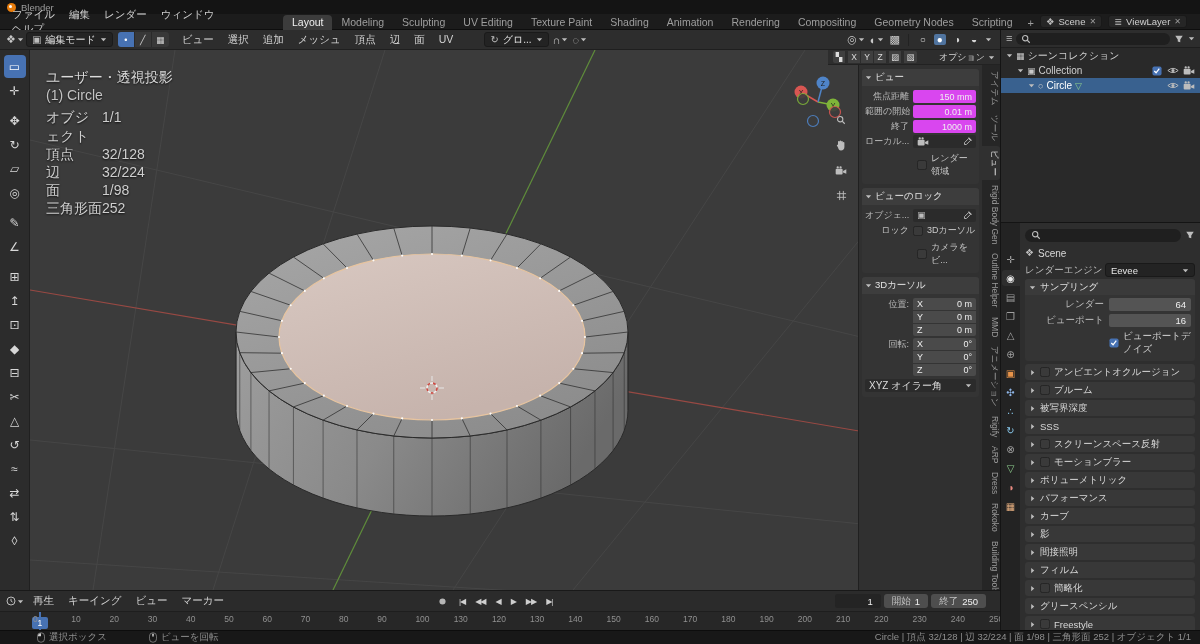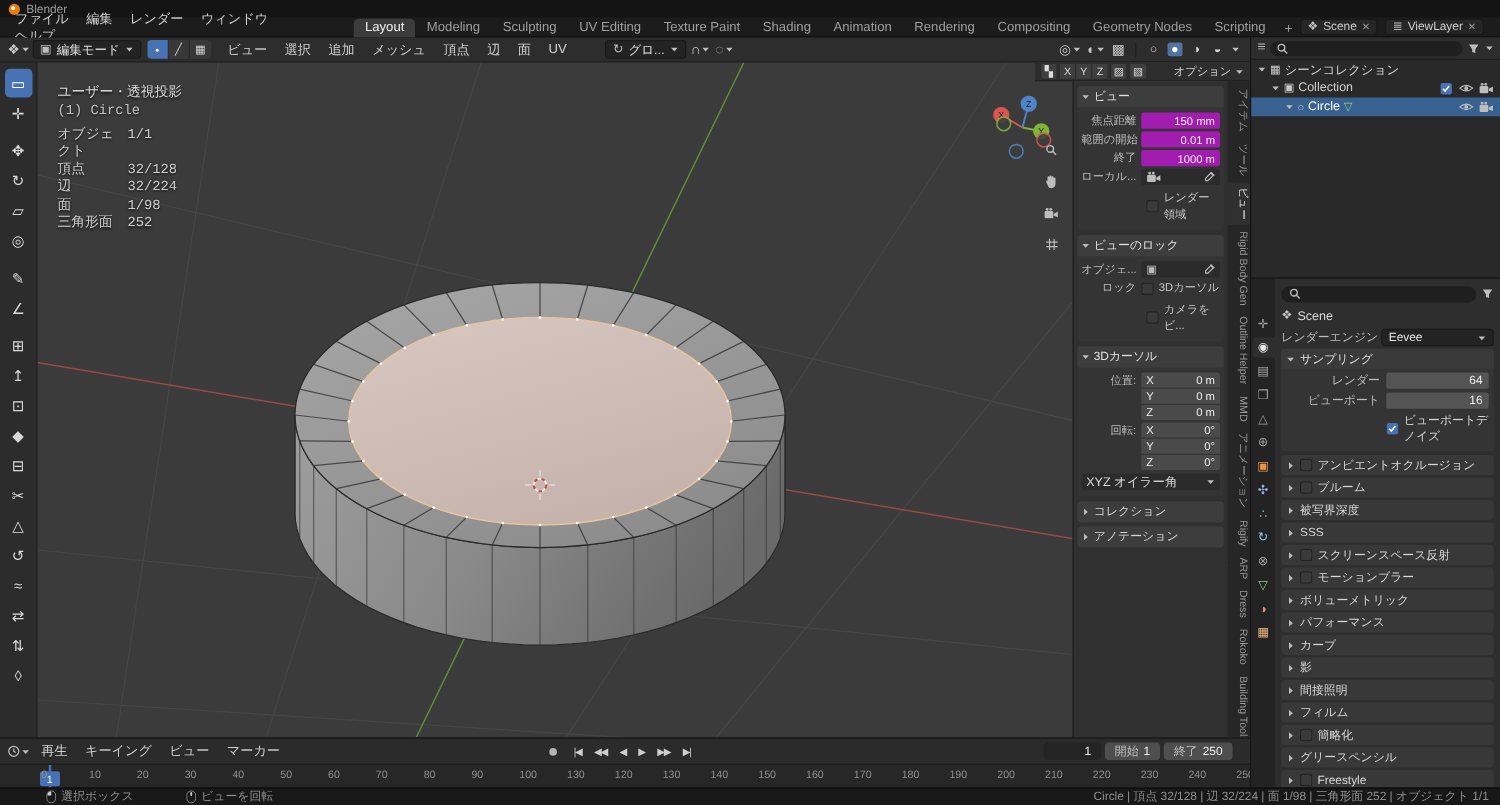--- a/index.html
+++ b/index.html
@@ -39,21 +39,21 @@
   .vdiv{width:1px;height:12px;background:#222;margin:0 3px;}
 
   
   #toolbar{position:absolute;left:0;top:50px;width:30px;height:540px;background:#2c2c2c;border-right:1px solid #202020;padding-top:4px;}
   .tool{width:22px;height:23px;margin:1px auto;display:flex;align-items:center;justify-content:center;border-radius:4px;color:#d8d8d8;font-size:12px;}
   .tool.active{background:#4772b3;color:#fff;}
 
   
   #scene-area{position:absolute;left:30px;top:50px;width:970px;height:540px;background:#3b3b3b;overflow:hidden;}
   #scene{position:absolute;left:0;top:0;}
-  #ov{position:absolute;left:16px;top:18px;font-size:11px;color:#dadada;text-shadow:0 1px 2px rgba(0,0,0,.75);line-height:1.3;font-family:Liberation Mono, monospace;}
+  #ov{position:absolute;left:16px;top:18px;font-size:14px;color:#dadada;text-shadow:0 1px 2px rgba(0,0,0,.75);line-height:1.3;}
   #ov .sub{color:#c4c4c4;margin-bottom:4px;}
   .ov-row{display:flex;}
   .ov-l{width:56px;color:#cfcfcf;}
   .ov-v{color:#cfcfcf;}
   #side-tools{position:absolute;right:151px;top:62px;display:flex;flex-direction:column;gap:9px;align-items:center;color:#c5c5c5;}
   #side-tools .icon{width:16px;height:16px;}
 
   
   #tool-settings{position:absolute;top:0;right:0;width:172px;height:15px;background:#2d2d2d;border-bottom:1px solid #222;display:flex;align-items:center;gap:2px;padding:0 5px;font-size:9px;color:#d5d5d5;}
   .seg{width:13px;height:12px;background:#3f3f3f;display:flex;align-items:center;justify-content:center;font-size:8.5px;color:#ddd;border-right:1px solid #2c2c2c;}
@@ -64,21 +64,21 @@
   #npanel-main{width:124px;background:#303030;border-left:1px solid #202020;padding:2px 2px;font-size:9.5px;overflow:hidden;}
   #npanel-tabs{width:18px;background:#262626;display:flex;flex-direction:column;padding-top:2px;overflow:hidden;}
   .ntab{writing-mode:vertical-rl;text-orientation:sideways;font-size:8.5px;color:#9a9a9a;padding:4px 1px;margin-bottom:1px;border-radius:0 3px 3px 0;line-height:1.1;white-space:nowrap;}
   .ntab.active{background:#303030;color:#e5e5e5;}
   .np-sec{background:#343434;border-radius:3px;margin:2px 1px 4px;}
   .np-sec-h{display:flex;align-items:center;gap:3px;padding:2px 3px;font-size:9.5px;color:#e2e2e2;background:#3d3d3d;border-radius:3px 3px 0 0;}
   .np-sec-b{padding:2px 3px 4px;}
   .np-collapsed{display:flex;align-items:center;gap:3px;background:#3d3d3d;border-radius:3px;margin:2px 1px 3px;padding:2px 3px;color:#d5d5d5;font-size:9.5px;}
   .prow{display:flex;align-items:center;margin:2px 0;height:13px;}
   .plabel{flex:0 0 48px;text-align:right;padding-right:4px;color:#bcbcbc;font-size:9px;white-space:nowrap;overflow:hidden;}
-  .pfield{flex:1;background:#a21caf;border-radius:2px;height:13px;display:flex;align-items:center;justify-content:flex-end;padding:0 4px;color:#f0f0f0;font-size:9px;}
+  .pfield{flex:1;background:#d946ef;border-radius:2px;height:13px;display:flex;align-items:center;justify-content:flex-end;padding:0 4px;color:#f0f0f0;font-size:9px;}
   .pfield.dark{background:#2b2b2b;justify-content:flex-start;gap:3px;color:#c9c9c9;}
   .pfield .grow{flex:1;}
   .cbrow{display:flex;align-items:center;gap:4px;margin:4px 0 2px 52px;font-size:9px;color:#c9c9c9;}
   .axiswrap{flex:1;}
   .axisfield{display:flex;justify-content:space-between;align-items:center;background:#4a4a4a;height:12px;margin-bottom:1px;padding:0 4px;font-size:9px;color:#eee;}
   .axisfield.first{border-radius:2px 2px 0 0;}
   .axisfield.last{border-radius:0 0 2px 2px;margin-bottom:0;}
   .np-dd{display:flex;align-items:center;background:#2b2b2b;border-radius:2px;height:13px;margin:3px 0 1px;padding:0 4px;font-size:10px;color:#dcdcdc;}
   .np-dd .icon{margin-left:auto;}
 
@@ -627,38 +627,20 @@
             <span>XYZ オイラー角</span>
             <span class="icon">
                 <svg viewBox="0 0 8 8" width="7" height="7">
                   <path d="M1 2.5h6L4 6z" fill="currentColor"></path>
                 </svg>
               </span>
           </div>
         </div>
       </div>
 
-      <div id="np-collapsed">
-          <div class="np-collapsed">
-            <span class="icon">
-              <svg viewBox="0 0 8 8" width="7" height="7">
-                <path d="M2.5 1v6L6 4z" fill="currentColor"></path>
-              </svg>
-            </span>
-            <span>コレクション</span>
-          </div>
-          <div class="np-collapsed">
-            <span class="icon">
-              <svg viewBox="0 0 8 8" width="7" height="7">
-                <path d="M2.5 1v6L6 4z" fill="currentColor"></path>
-              </svg>
-            </span>
-            <span>アノテーション</span>
-          </div>
-        </div>
     </div>
     <div id="npanel-tabs">
         <div class="ntab">アイテム</div>
         <div class="ntab">ツール</div>
         <div class="ntab active">ビュー</div>
         <div class="ntab">Rigid Body Gen</div>
         <div class="ntab">Outline Helper</div>
         <div class="ntab">MMD</div>
         <div class="ntab">アニメーション</div>
         <div class="ntab">Rigify</div>

